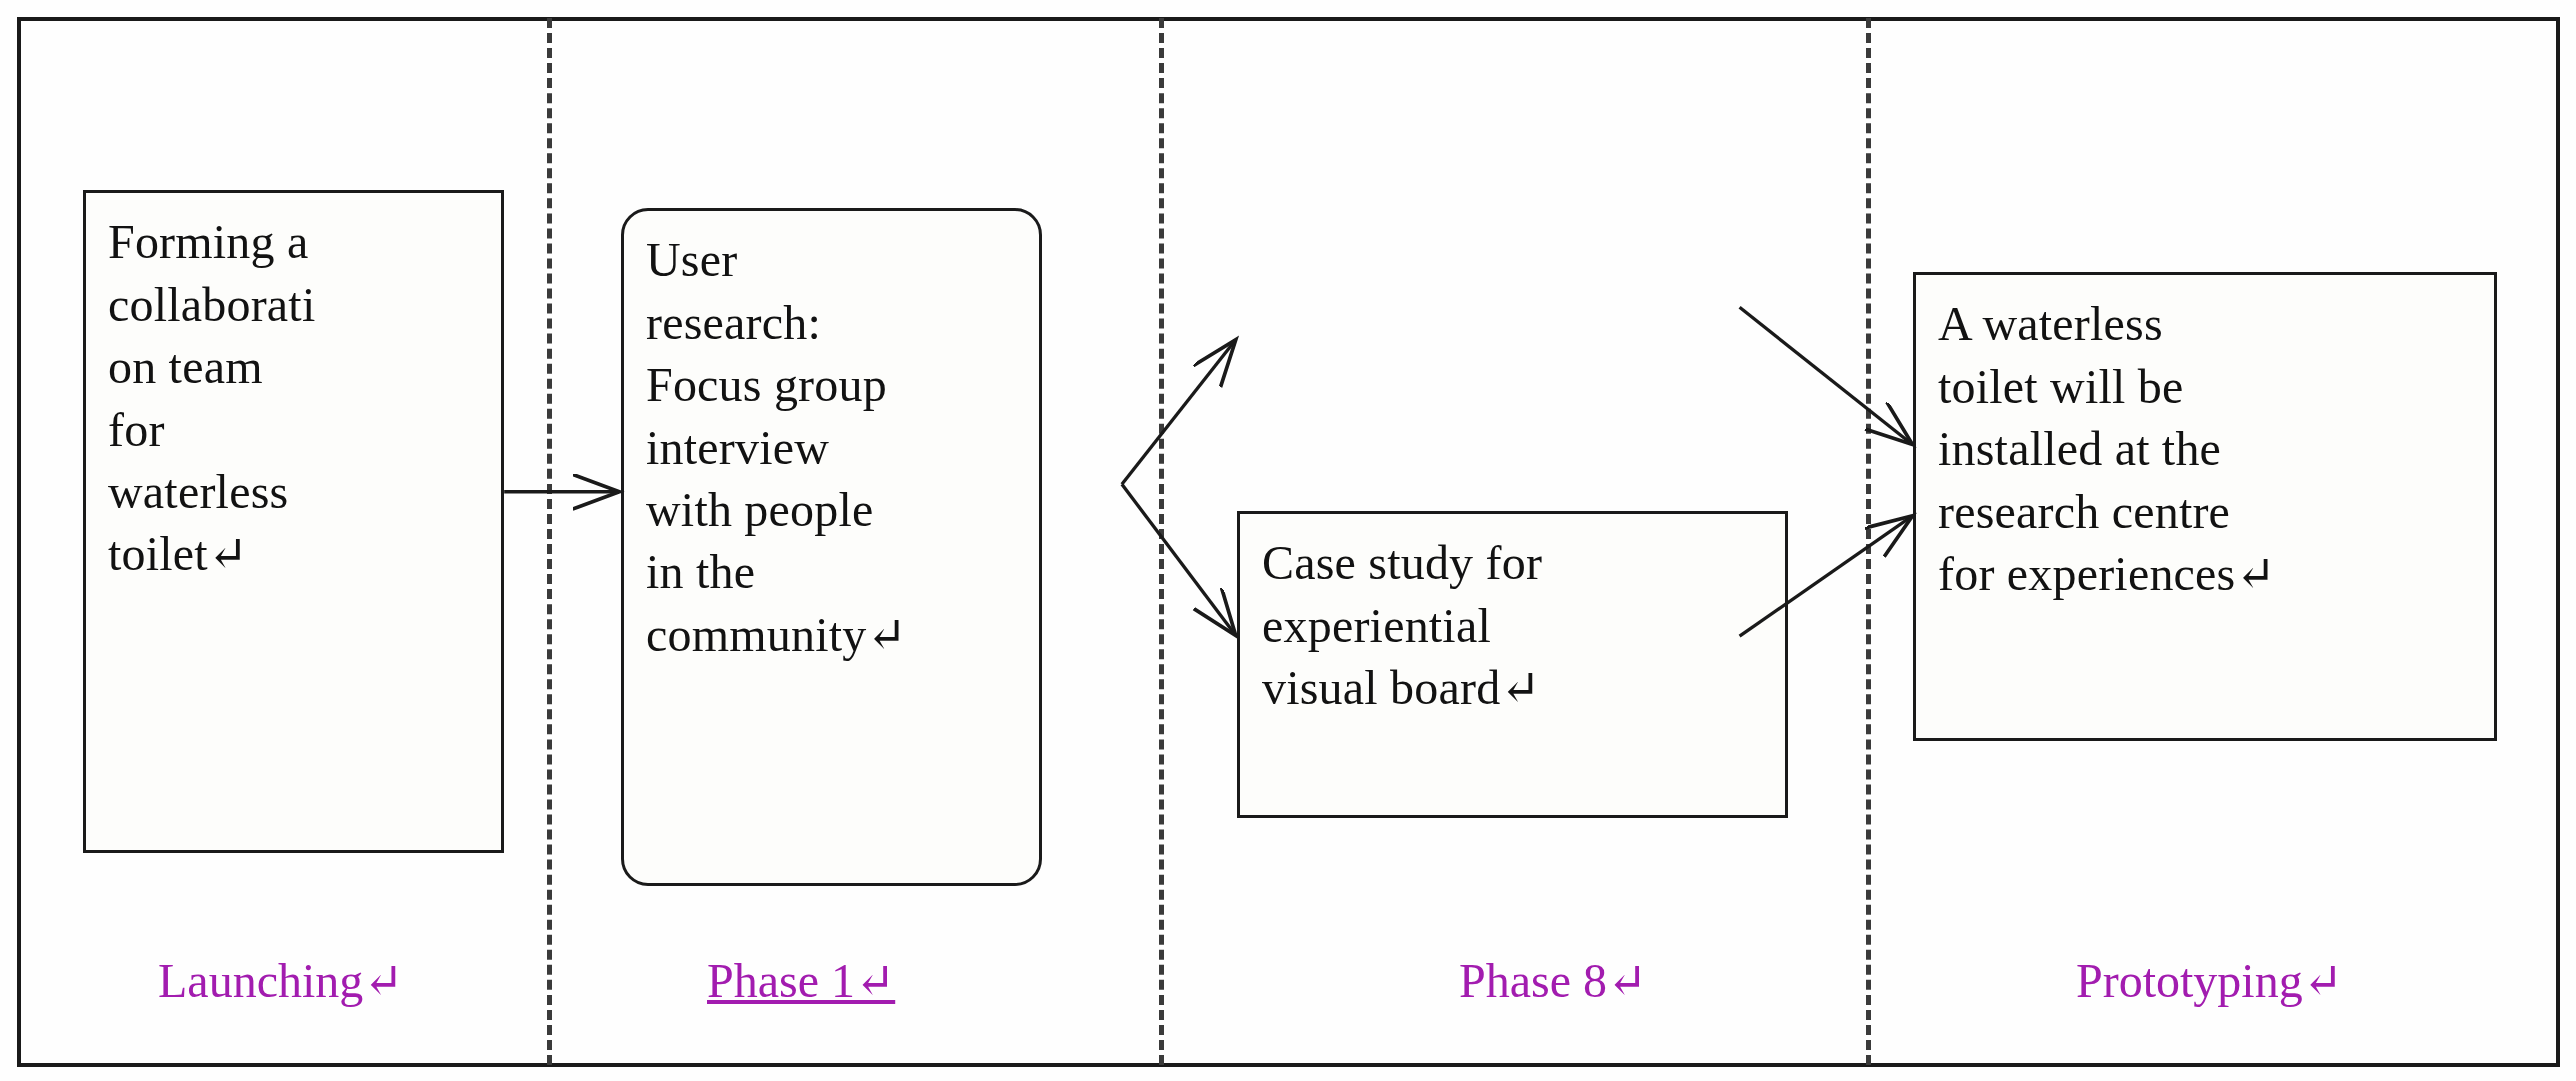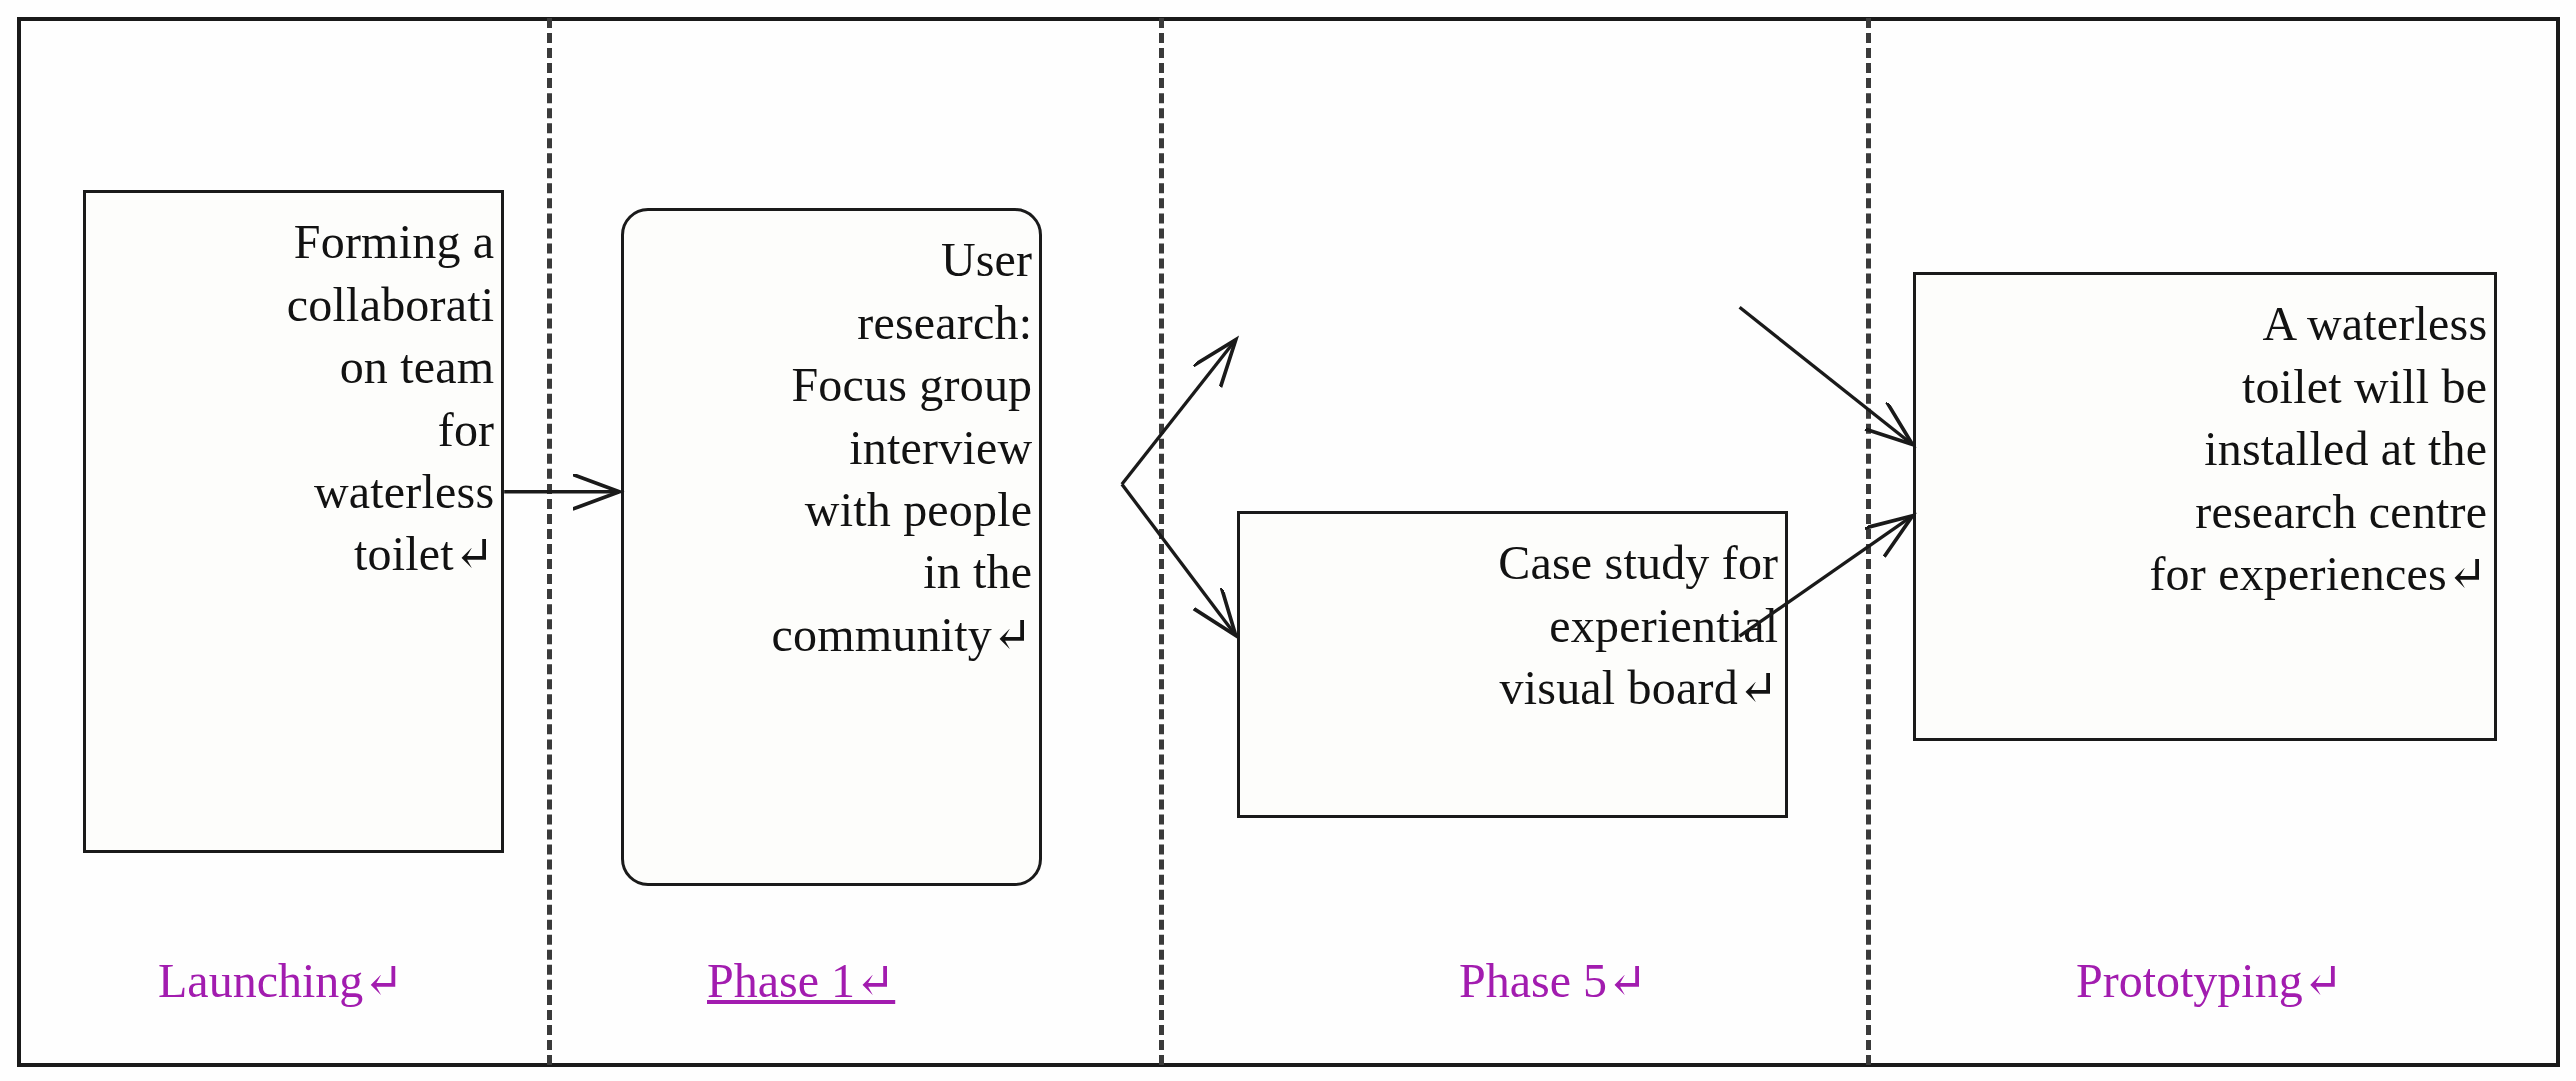--- a/index.html
+++ b/index.html
@@ -35,21 +35,20 @@
     width: 0;
     height: 1047px;
     border-left: 5px dashed #3a3a3a;
   }
   
   .node-box {
     position: absolute;
     border: 3.3px solid #1a1a1a;
     box-sizing: border-box;
     background: #fdfdfb;
-    text-align: right;
   }
   .node-text {
     position: absolute;
     left: 22px;
     top: 18.4px;
     right: 6.7px;
     font-size: 48px;
     line-height: 1.30;
     color: #121212;
     letter-spacing: 0.2px;
@@ -113,21 +112,21 @@
   <div class="node-box" style="left:1913px; top:272px; width:584px; height:469px;">
     <div class="node-text">A waterless
 toilet will be
 installed at the
 research centre
 for experiences↵</div>
   </div>
 
   <div class="phase-label" style="left:110px;  top:952px;">Launching↵</div>
   <div class="phase-label" style="left:659px;  top:952px;text-decoration:underline;">Phase 1↵</div>
-  <div class="phase-label" style="left:1411px; top:952px;">Phase 5↵</div>
+  <div class="phase-label" style="left:1411px; top:952px;">Phase 8↵</div>
   <div class="phase-label" style="left:2028px; top:952px;">Prototyping↵</div>
 
   <svg id="connectors" viewBox="0 0 3086 1296">
     <defs>
       <marker id="ah" markerWidth="16" markerHeight="16" refX="13" refY="5.2" orient="auto" markerUnits="strokeWidth">
         <path d="M0,0 L14,5.2 L0,10.4" fill="none" stroke="#1a1a1a" stroke-width="1.1"></path>
       </marker>
     </defs>
 
     <g>

